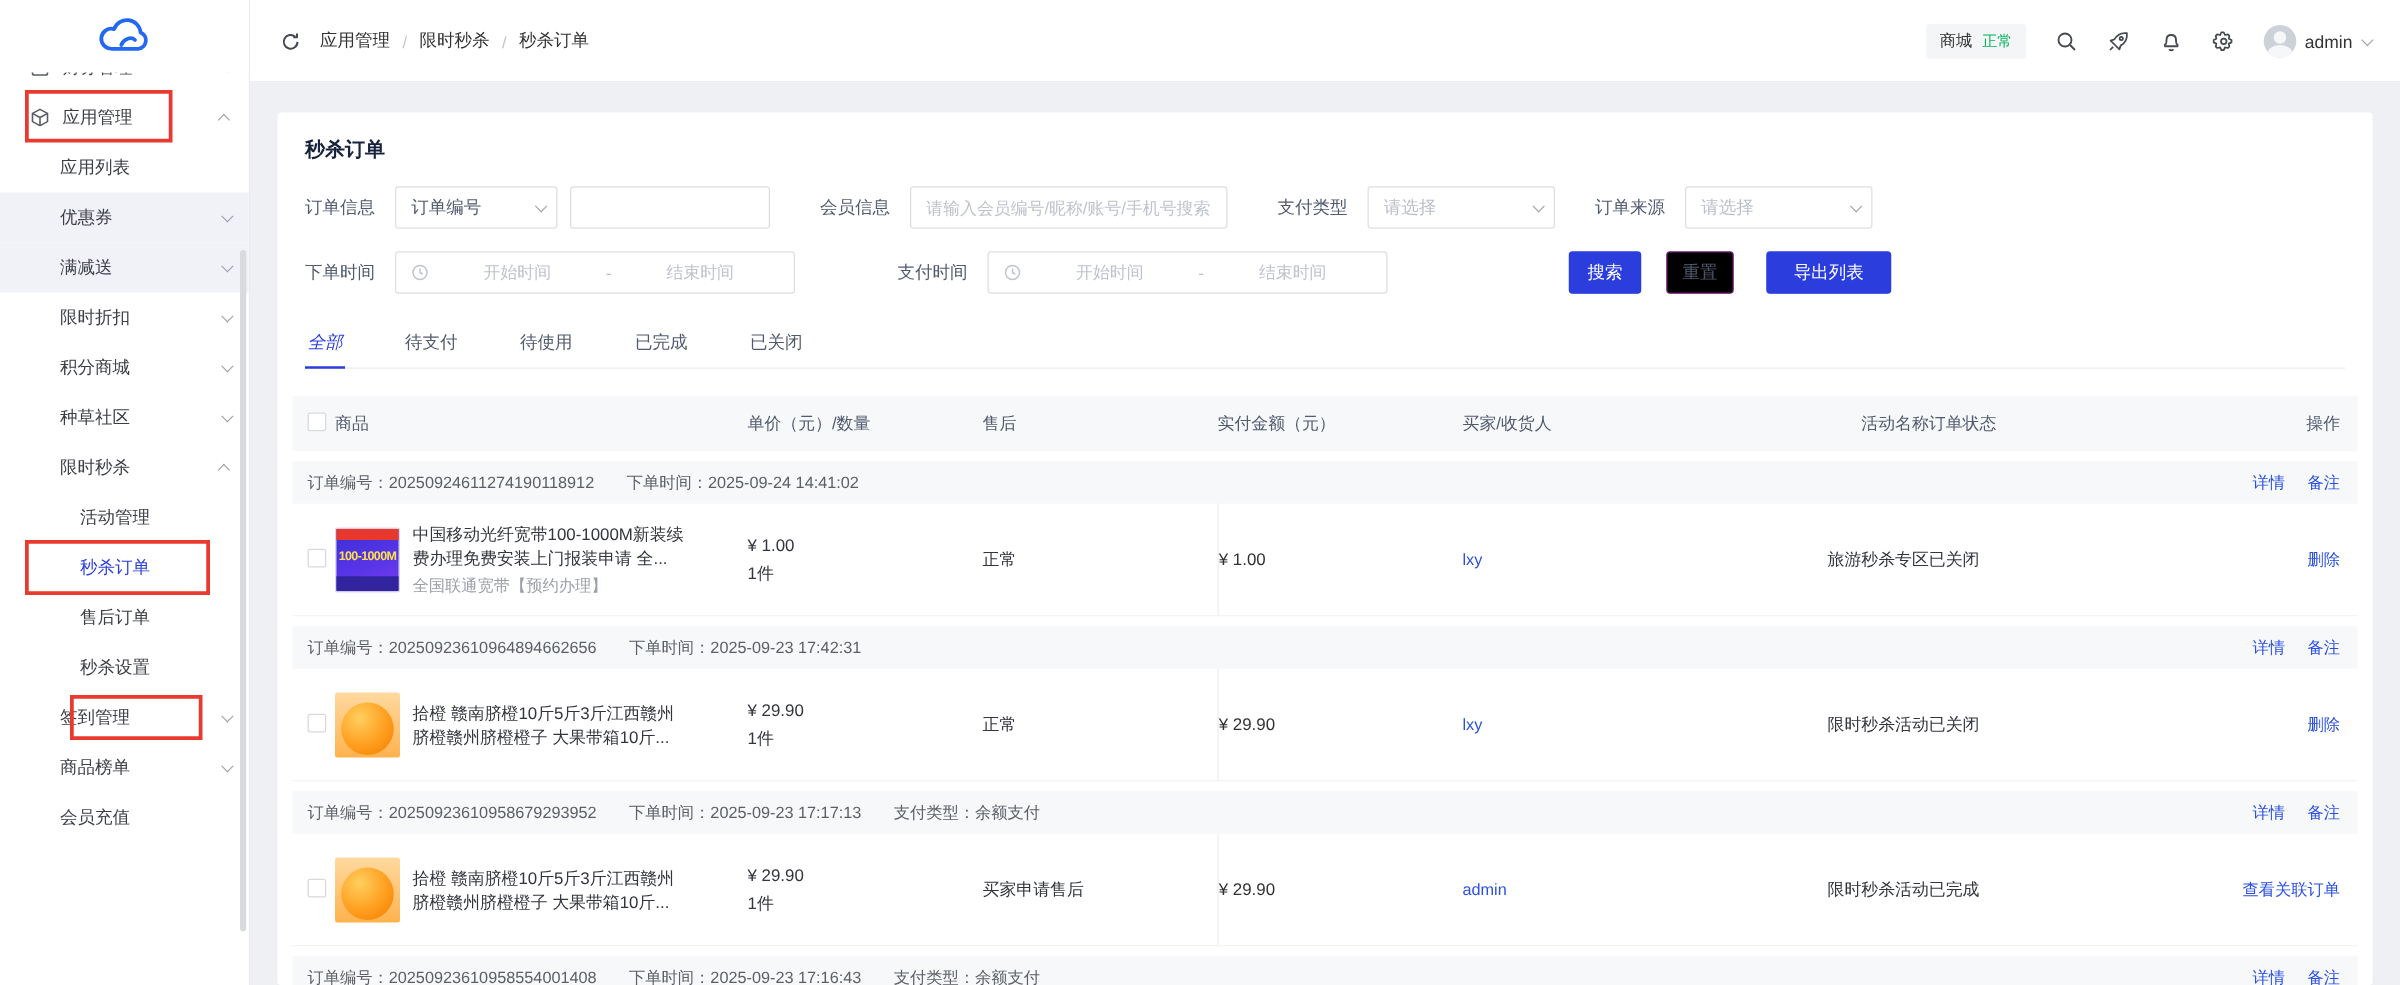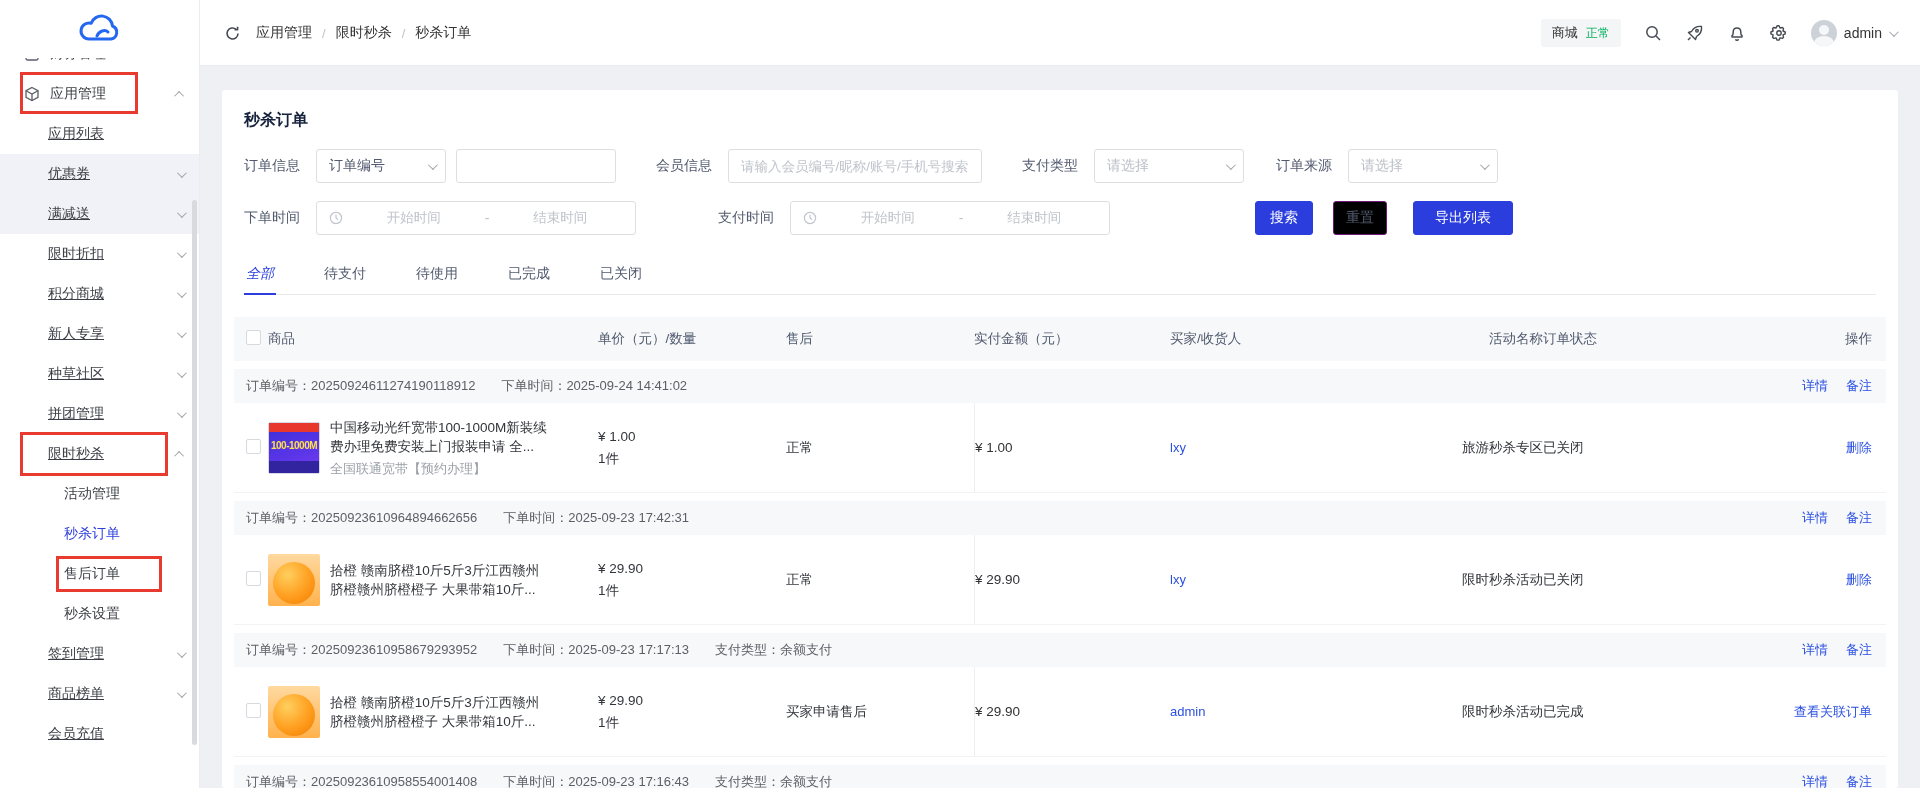--- a/index.html
+++ b/index.html
@@ -27,21 +27,21 @@
   .chev.up { transform:rotate(-135deg) translateY(-2px); }
 
   
   .sidebar { position:absolute; left:0; top:0; width:200px; height:788px; background:#fff;
     border-right:1px solid #ececf0; z-index:40; overflow:hidden; }
   .logo-area { position:absolute; left:0; top:0; width:200px; height:58px; background:#fff; z-index:5;
     display:flex; align-items:center; justify-content:center; }
   .menu { position:absolute; left:0; top:34px; width:200px; }
   .s-item { height:40px; display:flex; align-items:center; font-size:14px; color:#3b3e45; position:relative; cursor:pointer; }
   .s-item .s-icon { width:16px; height:16px; margin:0 10px 0 24px; color:#5a5e66; display:inline-flex; }
-  .s-item.lvl2 { padding-left:48px;text-decoration:underline; }
+  .s-item.lvl2 { padding-left:48px; }
   .s-item.lvl3 { padding-left:64px; }
   .s-item .chev { position:absolute; right:16px; }
   .s-item.shaded { background:#f1f2f7; }
   .s-item.active { color:#2b3edd; }
   .red-box { position:absolute; border:3px solid #e93a2f; z-index:50; pointer-events:none; }
   .sb-scroll { position:absolute; right:2px; top:200px; width:5px; height:545px; background:#d9dadd; border-radius:3px; z-index:45; }
 
   
   .main-card { position:absolute; left:222px; top:90px; width:1676px; height:698px; background:#fff;
     border-radius:3px; overflow:hidden; padding:20px 22px 0 22px; }
@@ -146,29 +146,21 @@
     </div>
     <div class="s-item lvl2">
       <span>限时折扣</span>
       <span class="chev down"></span>
     </div>
     <div class="s-item lvl2">
       <span>积分商城</span>
       <span class="chev down"></span>
     </div>
     <div class="s-item lvl2">
-      <span>新人专享</span>
-      <span class="chev down"></span>
-    </div>
-    <div class="s-item lvl2">
       <span>种草社区</span>
-      <span class="chev down"></span>
-    </div>
-    <div class="s-item lvl2">
-      <span>拼团管理</span>
       <span class="chev down"></span>
     </div>
     <div class="s-item lvl2">
       <span>限时秒杀</span>
       <span class="chev up"></span>
     </div>
     <div class="s-item lvl3">
       <span>活动管理</span>
     </div>
     <div class="s-item lvl3 active">

